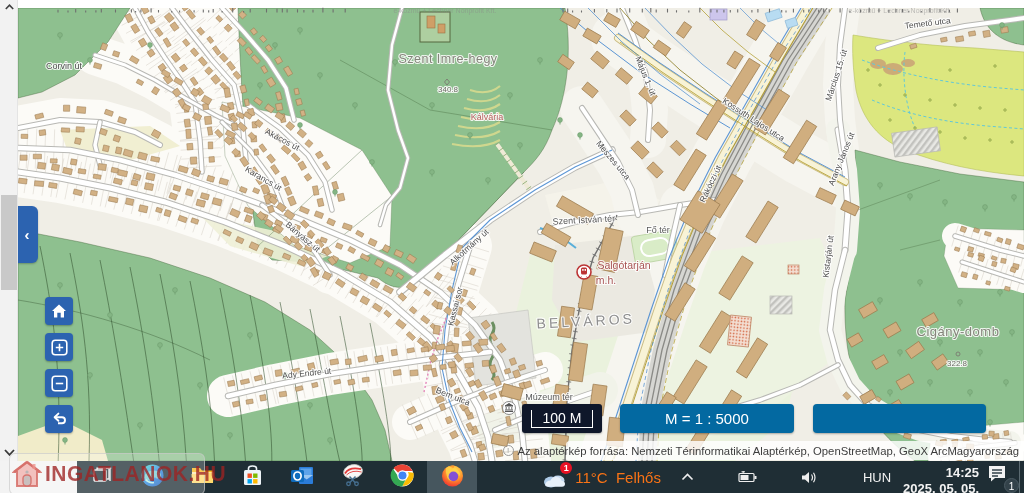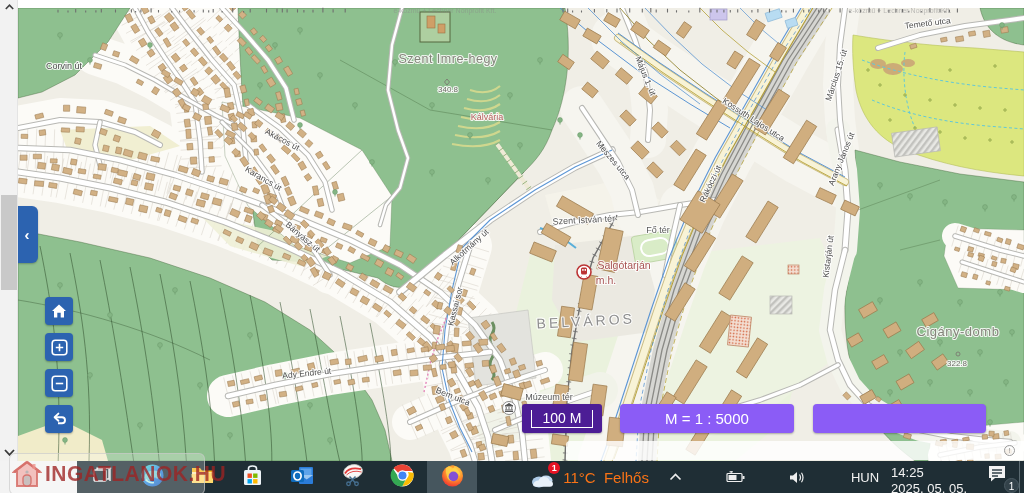--- a/index.html
+++ b/index.html
@@ -12,25 +12,25 @@
   .vscroll .arrow.up{top:1px;}
   .vscroll .arrow.down{bottom:3px;}
   .vscroll .thumb{position:absolute;left:1px;top:195px;width:16px;height:95px;background:#c9c9c9;}
   .map-wrap{position:absolute;left:18px;top:8px;width:1006px;height:453px;z-index:1;overflow:hidden;}
   .panel-toggle{position:absolute;left:18px;top:206px;width:20px;height:57px;background:#2c63b0;
     border-radius:0 6px 6px 0;z-index:20;display:flex;align-items:center;justify-content:center;cursor:pointer;box-shadow:0 1px 2px rgba(0,0,0,.25);}
   .panel-toggle span{color:#fff;font-size:15px;font-weight:bold;transform:translateX(-1px);}
   .map-btn{position:absolute;left:45px;width:28px;height:28px;background:#2c63b0;border-radius:4px;z-index:20;
     display:flex;align-items:center;justify-content:center;cursor:pointer;box-shadow:0 1px 2px rgba(0,0,0,.3);}
   .map-btn svg{display:block;}
-  .scalebar{position:absolute;left:522px;top:404px;width:80px;height:29px;background:#4c1d95;border-radius:3px;z-index:20;
+  .scalebar{position:absolute;left:522px;top:404px;width:80px;height:29px;background:#0f172a;border-radius:3px;z-index:20;
     display:flex;align-items:center;justify-content:center;box-shadow:0 1px 2px rgba(0,0,0,.3);}
   .scalebar .brk{position:absolute;left:9px;right:9px;top:6px;bottom:5px;border-left:1.5px solid #fff;border-right:1.5px solid #fff;border-bottom:1.5px solid #fff;}
   .scalebar .txt{color:#fff;font-size:14px;position:relative;top:-1px;}
-  .blue-btn{position:absolute;top:404px;height:29px;background:#8b5cf6;border-radius:4px;z-index:20;border:none;
+  .blue-btn{position:absolute;top:404px;height:29px;background:#0369a1;border-radius:4px;z-index:20;border:none;
     color:#fff;font-size:15px;font-family:"Liberation Sans",sans-serif;display:flex;align-items:center;justify-content:center;cursor:pointer;box-shadow:0 1px 2px rgba(0,0,0,.3);}
   .btn-scale{left:620px;width:174px;}
   .btn-extra{left:813px;width:173px;}
   .attrib{position:absolute;left:566px;top:441px;width:458px;height:19px;background:rgba(255,255,255,.82);
     border-radius:4px 0 0 0;z-index:19;display:flex;align-items:center;justify-content:flex-end;padding-right:5px;}
   .attrib .ic{width:11px;height:11px;border:1px solid #9a9a9a;border-radius:50%;margin-right:4px;flex:none;color:#9a9a9a;
     font-size:8px;line-height:10px;text-align:center;}
   .attrib .t{font-size:11.3px;color:#3d3d3d;white-space:nowrap;}
   .logo{position:absolute;left:9px;top:453px;width:196px;height:42px;background:rgba(255,255,255,.24);
     border:1px solid rgba(200,200,200,.65);border-radius:6px;z-index:40;display:flex;align-items:center;}
@@ -41,21 +41,21 @@
   .taskbar .dark{position:absolute;left:77px;top:0;right:0;bottom:0;background:#1f2e35;display:flex;align-items:center;}
   .tb-icons{display:flex;align-items:center;height:32px;position:absolute;left:0;top:0;}
   .tb-icon{width:50px;height:32px;display:flex;align-items:center;justify-content:center;position:relative;cursor:pointer;}
   .tb-icon.active{background:#46565e;}
   .tb-right{position:absolute;right:0;top:0;height:32px;display:flex;align-items:center;color:#f2f2f2;}
   .tb-weather{display:flex;align-items:center;cursor:pointer;}
   .tb-weather .cond{font-size:15px;color:#f97316;margin-left:7px;white-space:pre;}
   .tb-tray{display:flex;align-items:center;}
   .tb-tray .item{margin:0 6px;display:flex;align-items:center;cursor:pointer;}
   .tb-lang{font-size:13px;margin:0 8px;cursor:pointer;}
-  .tb-clock{text-align:left;font-size:13px;line-height:13px;margin:0 18px 0 4px;cursor:pointer;position:relative;top:3px;}
+  .tb-clock{text-align:right;font-size:13px;line-height:13px;margin:0 6px 0 4px;cursor:pointer;position:relative;top:3px;font-weight:bold;}
   .tb-clock .d{margin-top:3px;white-space:nowrap;}
   .tb-note{position:relative;width:34px;height:32px;cursor:pointer;}
   .show-desktop{width:5px;height:32px;border-left:1px solid #5c6b72;cursor:pointer;}
   .badge-red{position:absolute;background:#e81224;color:#fff;border-radius:50%;width:12px;height:12px;font-size:9px;
     line-height:12px;text-align:center;font-weight:bold;}
   .badge-dark{position:absolute;background:#33424a;color:#fff;border-radius:50%;width:15px;height:15px;font-size:10px;
     line-height:15px;text-align:center;border:1px solid #4a5a62;}
 </style>
 </head>
 <body>
@@ -957,20 +957,21 @@
 
   <div class="scalebar">
     <div class="brk"></div>
     <div class="txt">100 M</div>
   </div>
   <button class="blue-btn btn-scale">M = 1 : 5000</button>
   <button class="blue-btn btn-extra"></button>
 
   <div class="attrib">
     <div class="ic">!</div>
+    <div class="t">Az alaptérkép forrása: Nemzeti Térinformatikai Alaptérkép, OpenStreetMap, GeoX ArcMagyarország</div>
   </div>
 
   <div class="logo">
     <svg width="30" height="28" viewBox="0 0 30 28">
       <g stroke="rgba(214,110,104,.85)" fill="none">
         <path d="M15 2 L2 12 L5 12 L5 26 L25 26 L25 12 L28 12 Z" fill="rgba(238,150,144,.55)" stroke-width="2"></path>
         <path d="M15 2 L2 12 M15 2 L28 12" stroke-width="2.4"></path>
         <rect x="11" y="15" width="8" height="11" fill="rgba(190,190,190,.8)" stroke="rgba(214,110,104,.9)" stroke-width="1.4" rx="3.5"></rect>
         <rect x="20.5" y="4" width="3" height="5" fill="rgba(238,150,144,.8)" stroke="none"></rect>
       </g>

